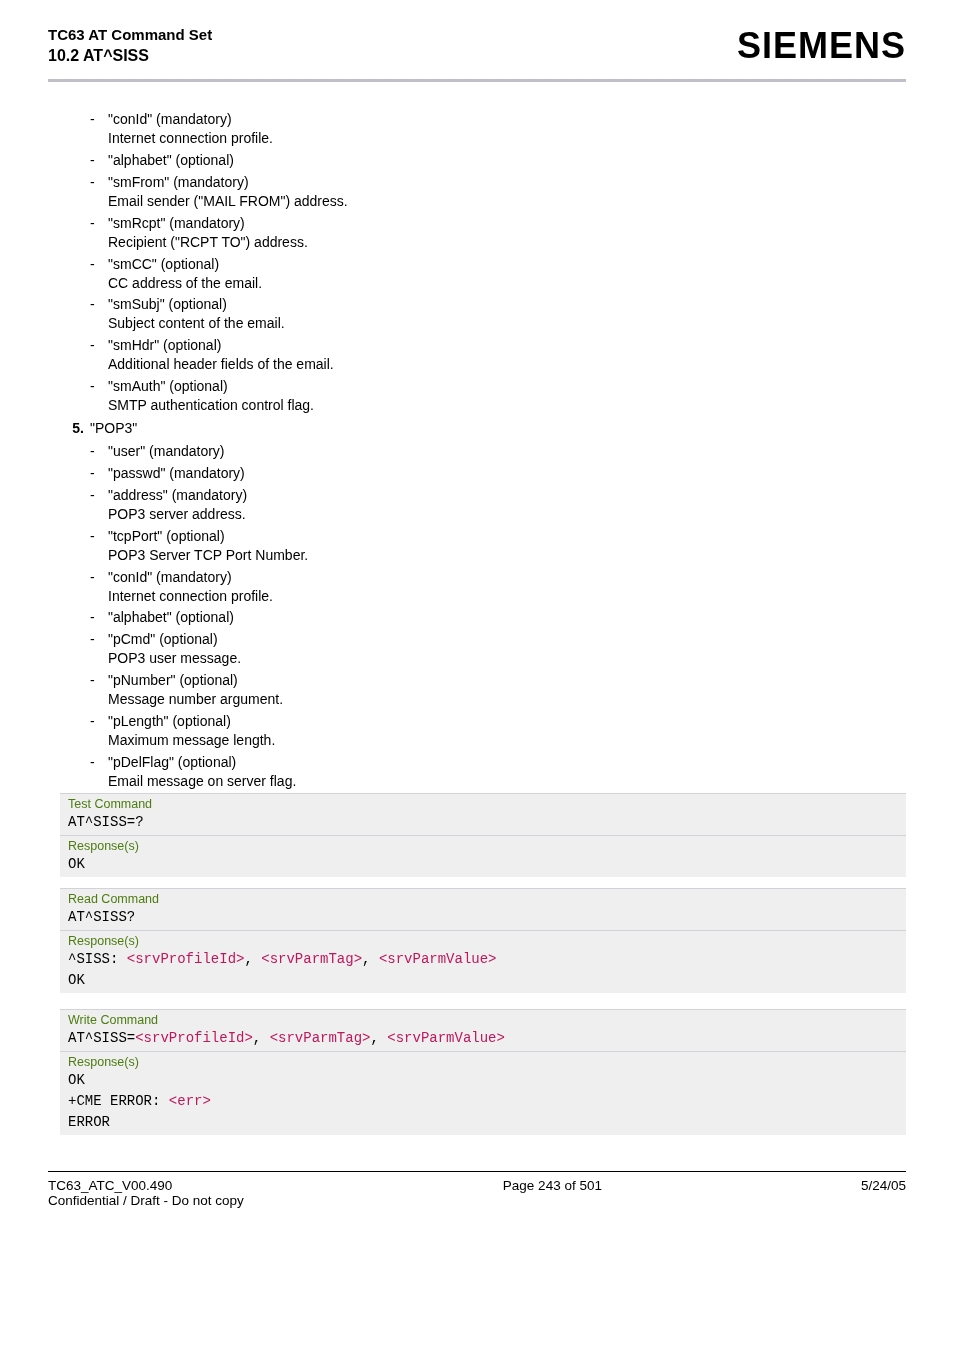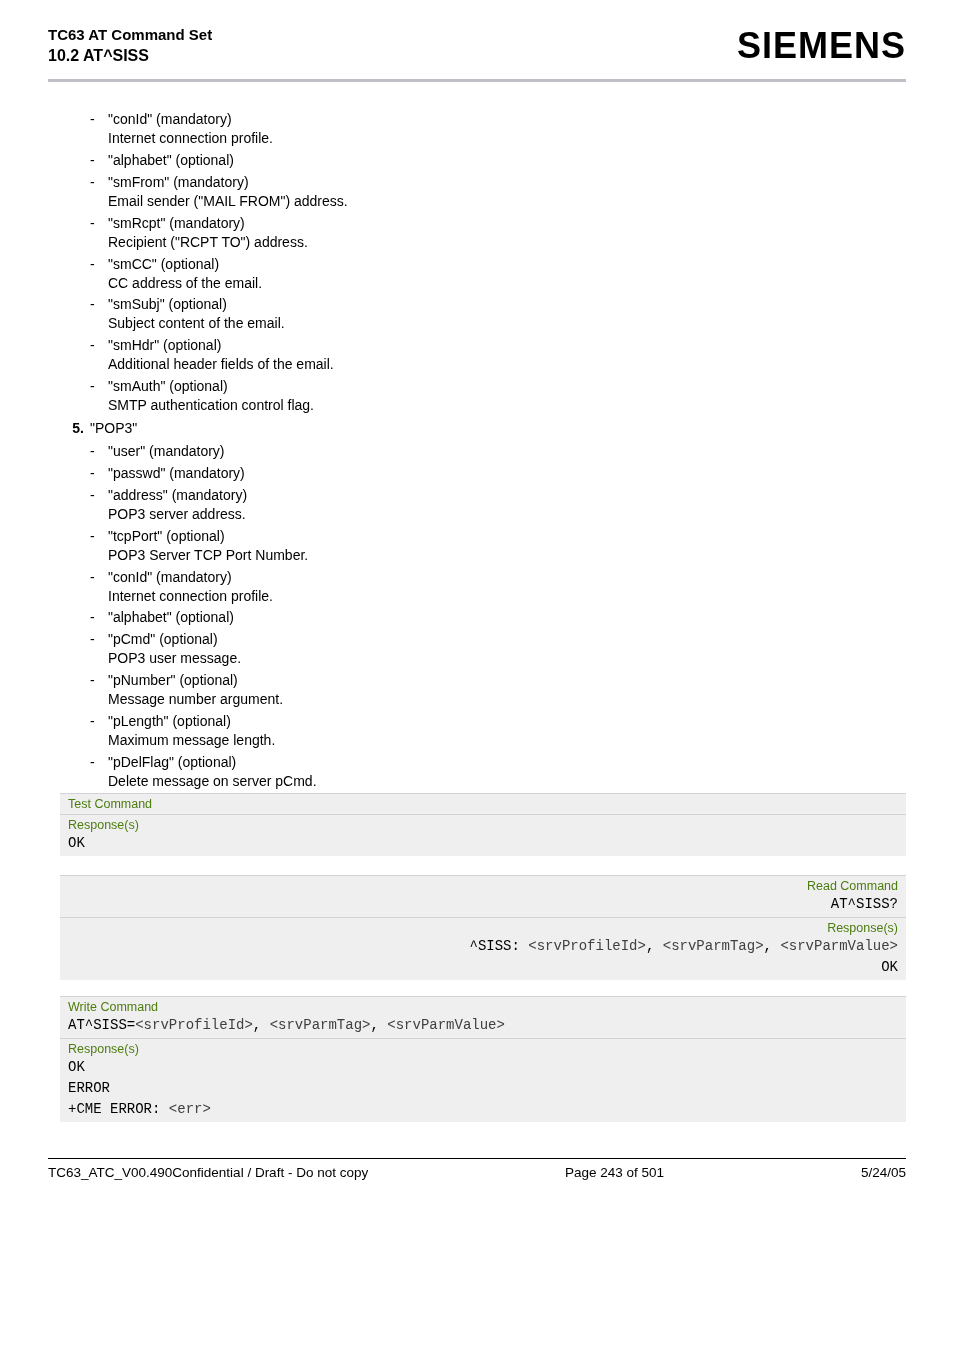--- a/index.html
+++ b/index.html
@@ -55,30 +55,30 @@
     border-top: 1px solid #d2d2d8;
     border-bottom: 1px solid #d2d2d8;
   }
   .sect-label { color: #4d7c0f; font-size: 12.5px; padding: 1px 0; }
   .mono {
     font-family: "Courier New", Courier, monospace;
     font-size: 14px;
     padding: 0 0;
     line-height: 1.5;
   }
-  .param { color: #404040; font-family: "Courier New", Courier, monospace; }
+  .param { color: #be185d; font-family: "Courier New", Courier, monospace; }
   .footer {
     display: flex;
     justify-content: space-between;
     border-top: 1px solid #000;
     margin-top: 36px;
     padding-top: 6px;
     font-size: 13.5px;
   }
-  .footer-left { display: flex; flex-direction: row; }
+  .footer-left { display: flex; flex-direction: column; }
 </style>
 </head>
 <body>
 
 <div class="header-row">
   <div class="header-left">
     <div class="header-title">TC63 AT Command Set</div>
     <div class="header-sub">10.2 AT^SISS</div>
   </div>
   <div class="brand">SIEMENS</div>
@@ -159,36 +159,37 @@
       <div class="li-row">
         <span class="li-bullet">-</span>
         <span class="li-body"><span>"pNumber" (optional)</span><br><span>Message number argument.</span></span>
       </div>
       <div class="li-row">
         <span class="li-bullet">-</span>
         <span class="li-body"><span>"pLength" (optional)</span><br><span>Maximum message length.</span></span>
       </div>
       <div class="li-row">
         <span class="li-bullet">-</span>
-        <span class="li-body"><span>"pDelFlag" (optional)</span><br><span>Delete message on server pCmd.</span></span>
+        <span class="li-body"><span>"pDelFlag" (optional)</span><br><span>Email message on server flag.</span></span>
       </div>
     </div>
 
 
   <div>
     <div class="syntax-block cmd-border">
       <div class="sect-label">Test Command</div>
+      <div class="mono">AT^SISS=?</div>
     </div>
     <div class="syntax-block">
       <div class="sect-label">Response(s)</div>
       <div class="mono">OK</div>
     </div>
   </div>
 
-  <div style="margin-top:19px;text-align:right;">
+  <div style="margin-top:11px;">
     <div class="syntax-block cmd-border">
       <div class="sect-label">Read Command</div>
       <div class="mono">AT^SISS?</div>
     </div>
     <div class="syntax-block">
       <div class="sect-label">Response(s)</div>
       <div class="mono">
         <span>^SISS: </span><span class="param">&lt;srvProfileId&gt;</span><span>, </span><span class="param">&lt;srvParmTag&gt;</span><span>, </span><span class="param">&lt;srvParmValue&gt;</span>
       </div>
       <div class="mono">OK</div>
@@ -198,24 +199,24 @@
   <div style="margin-top:16px;border-radius:7px;">
     <div class="syntax-block cmd-border">
       <div class="sect-label">Write Command</div>
       <div class="mono">
         <span>AT^SISS=</span><span class="param">&lt;srvProfileId&gt;</span><span>, </span><span class="param">&lt;srvParmTag&gt;</span><span>, </span><span class="param">&lt;srvParmValue&gt;</span>
       </div>
     </div>
     <div class="syntax-block">
       <div class="sect-label">Response(s)</div>
       <div class="mono">OK</div>
-      <div class="mono">ERROR</div>
       <div class="mono">
         <span>+CME ERROR: </span><span class="param">&lt;err&gt;</span>
       </div>
+      <div class="mono">ERROR</div>
     </div>
   </div>
 
 </div>
 
 <div class="footer">
   <div class="footer-left">
     <span>TC63_ATC_V00.490</span>
     <span>Confidential / Draft - Do not copy</span>
   </div>

